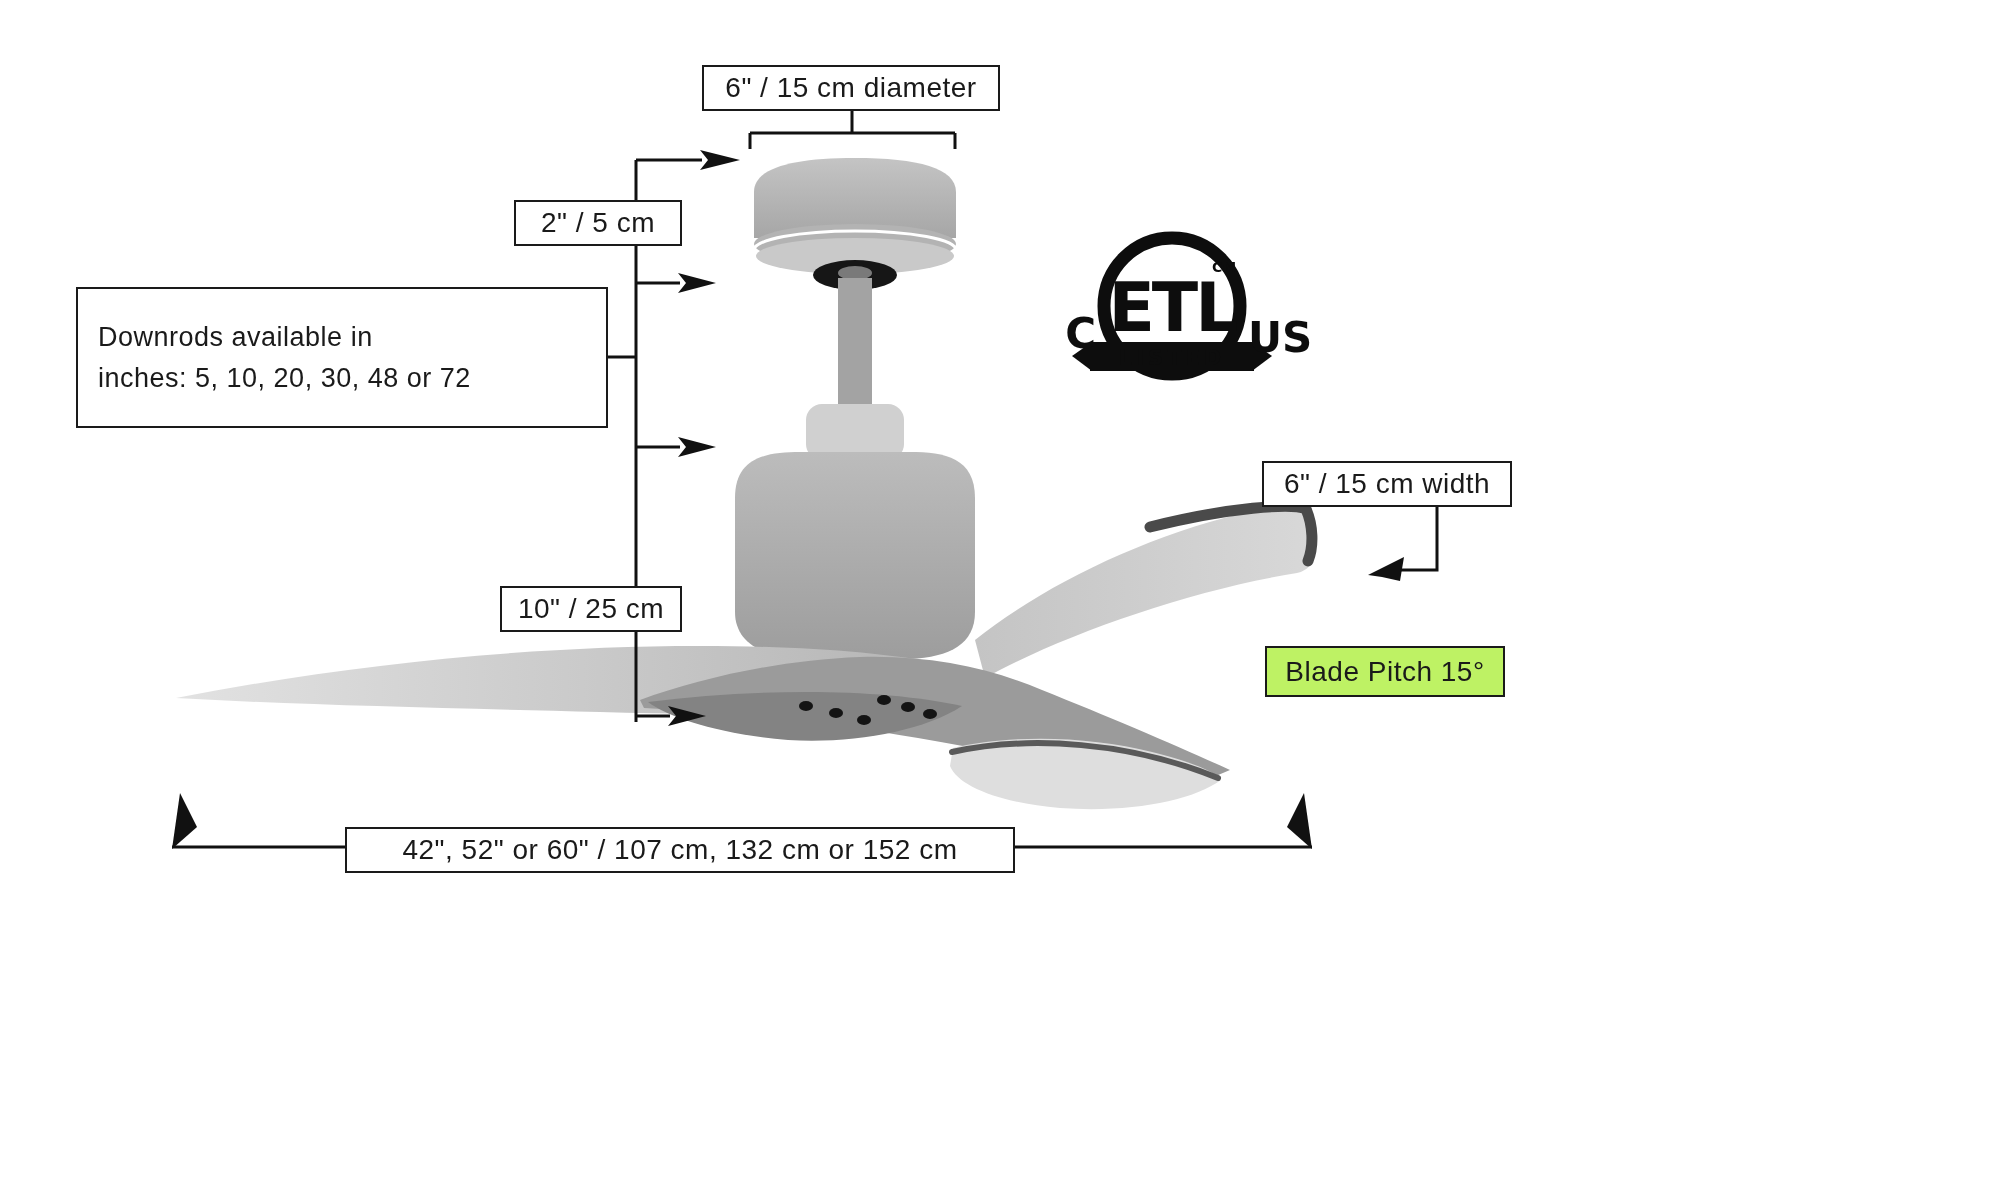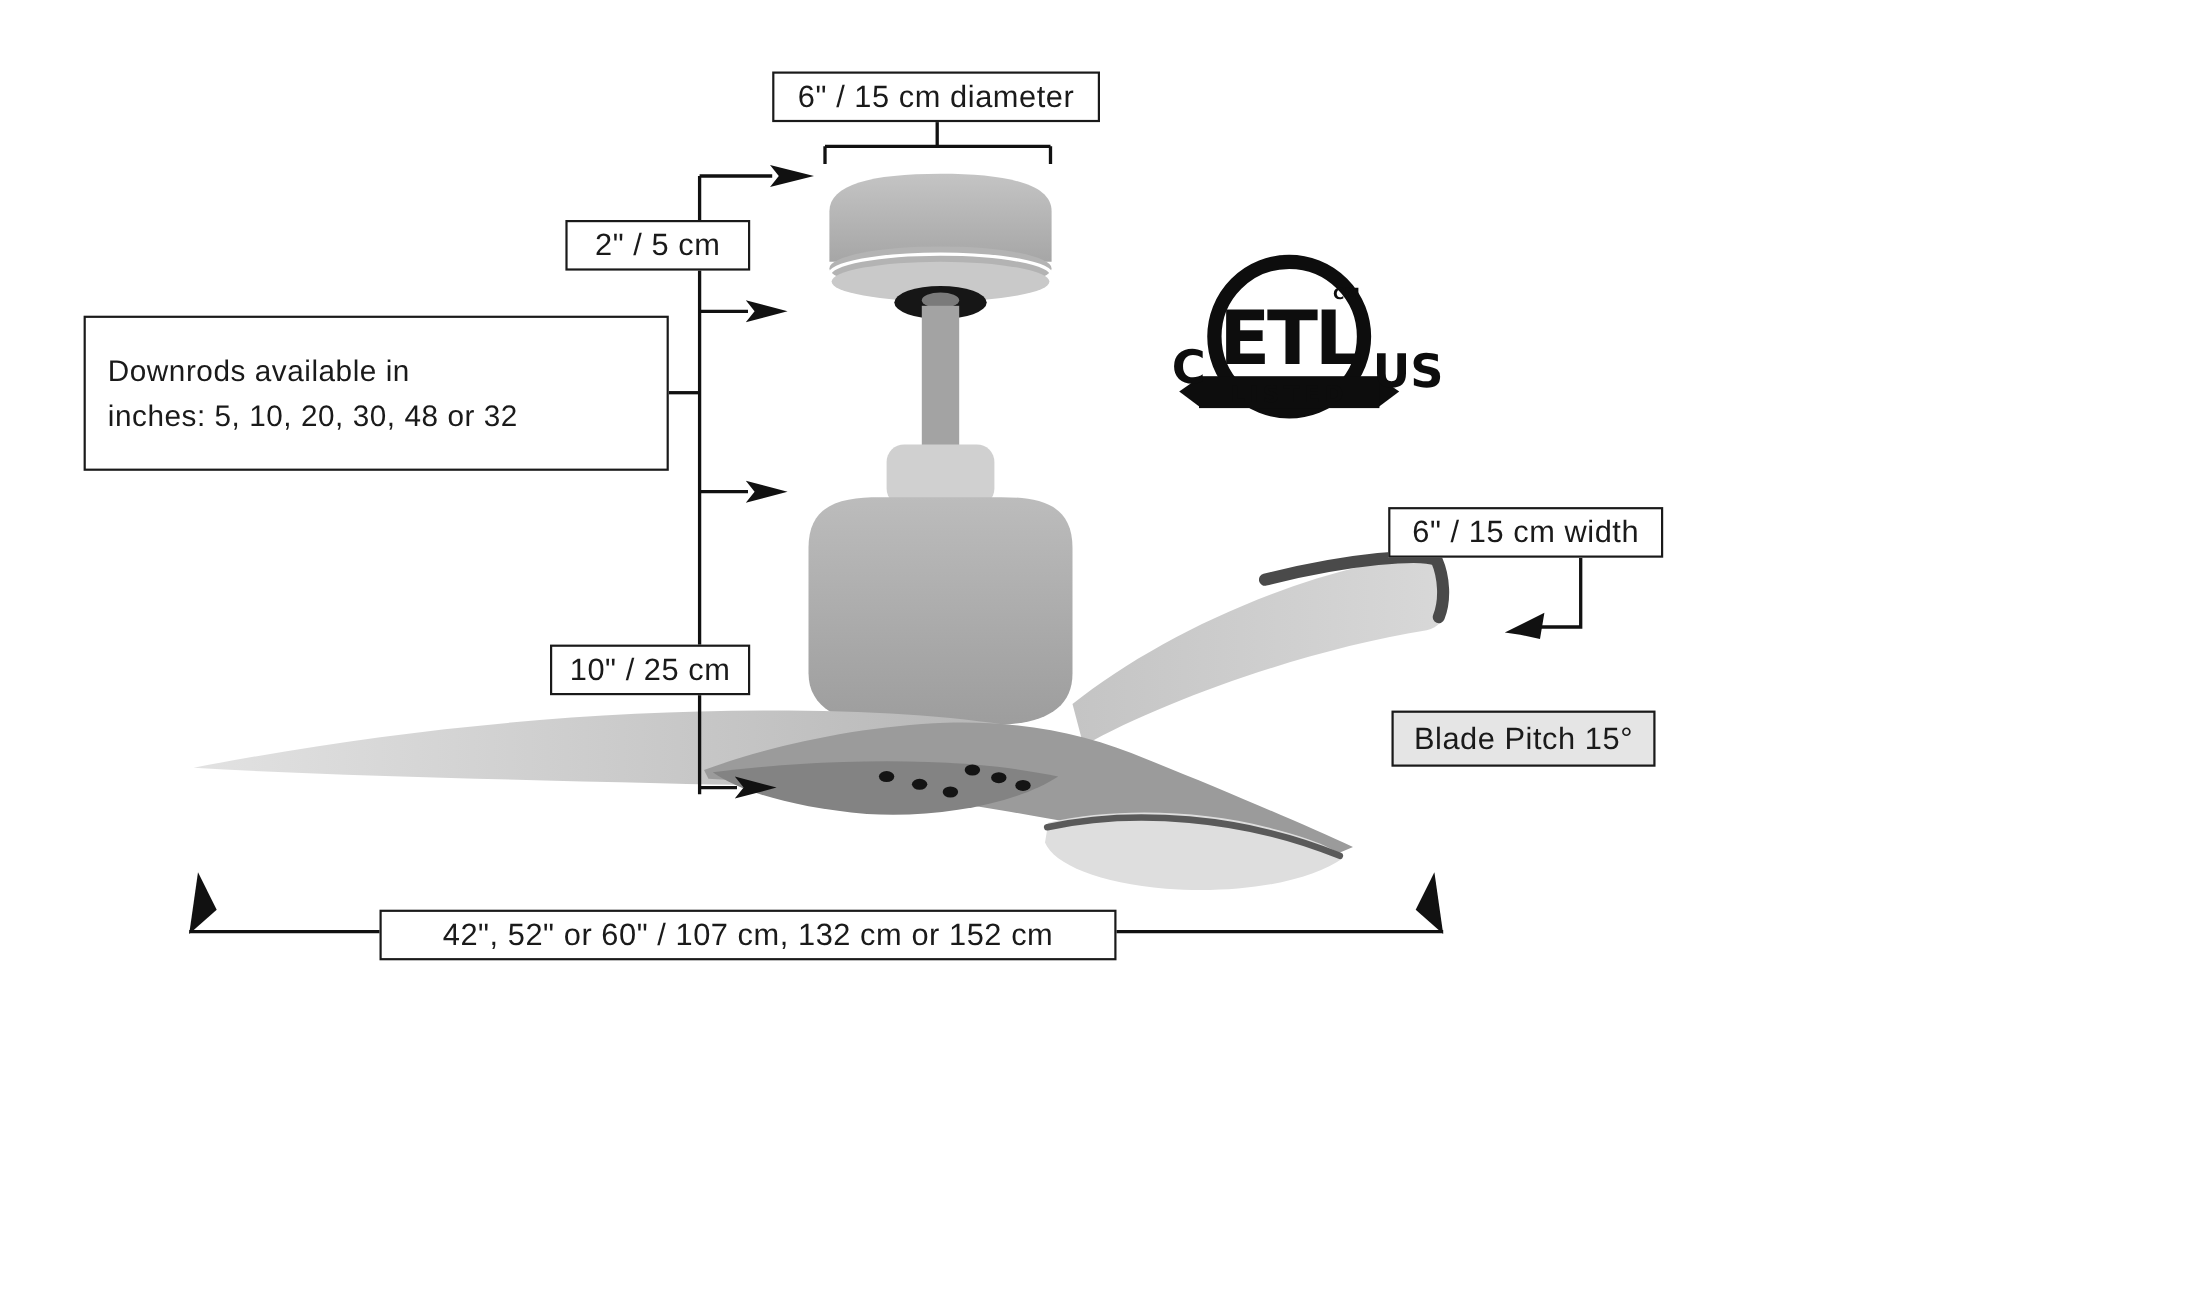--- a/index.html
+++ b/index.html
@@ -34,21 +34,21 @@
     white-space: nowrap;
     letter-spacing: 0.5px;
   }
   #box-diameter      { left: 702px;  top: 65px;  width: 298px; height: 46px; }
   #box-canopy-height { left: 514px;  top: 200px; width: 168px; height: 46px; }
   #box-downrods      { left: 76px;   top: 287px; width: 532px; height: 141px;
                        flex-direction: column; align-items: flex-start; justify-content: center;
                        padding: 10px 20px; font-size: 27px; line-height: 1.5; }
   #box-motor-height  { left: 500px;  top: 586px; width: 182px; height: 46px; }
   #box-width         { left: 1262px; top: 461px; width: 250px; height: 46px; }
-  #box-pitch         { left: 1265px; top: 646px; width: 240px; height: 51px; background: #e5e5e5; }
+  #box-pitch         { left: 1265px; top: 646px; width: 240px; height: 51px; background: #bef264; }
   #box-span          { left: 345px;  top: 827px; width: 670px; height: 46px; }
   .etl-text { font-family: "DejaVu Sans", sans-serif; font-weight: bold; fill: #0d0d0d; }
 </style>
 </head>
 <body>
 
 <div id="stage">
 
   <svg id="diagram-svg" viewBox="0 0 2000 1193">
     <defs>
@@ -154,21 +154,21 @@
   <div id="box-diameter" class="dim-box">
     <span>6" / 15 cm diameter</span>
   </div>
 
   <div id="box-canopy-height" class="dim-box">
     <span>2" / 5 cm</span>
   </div>
 
   <div id="box-downrods" class="dim-box">
     <div>Downrods available in</div>
-    <div>inches: 5, 10, 20, 30, 48 or 32</div>
+    <div>inches: 5, 10, 20, 30, 48 or 72</div>
   </div>
 
   <div id="box-motor-height" class="dim-box">
     <span>10" / 25 cm</span>
   </div>
 
   <div id="box-width" class="dim-box">
     <span>6" / 15 cm width</span>
   </div>
 

